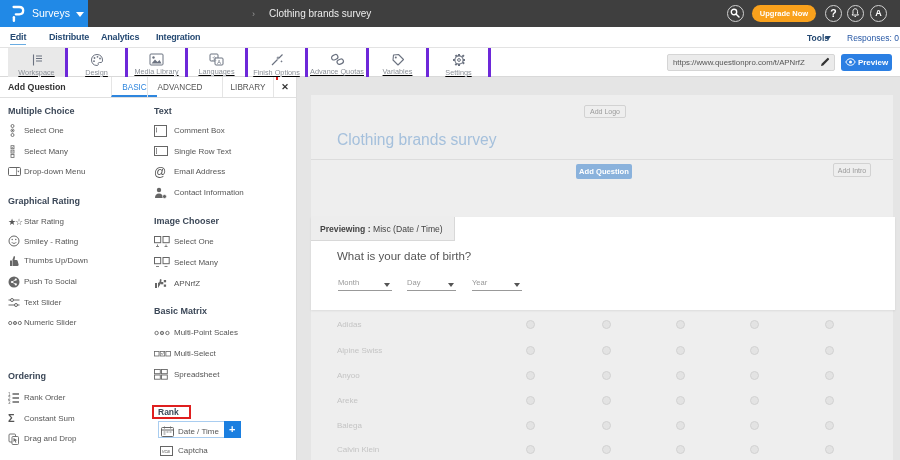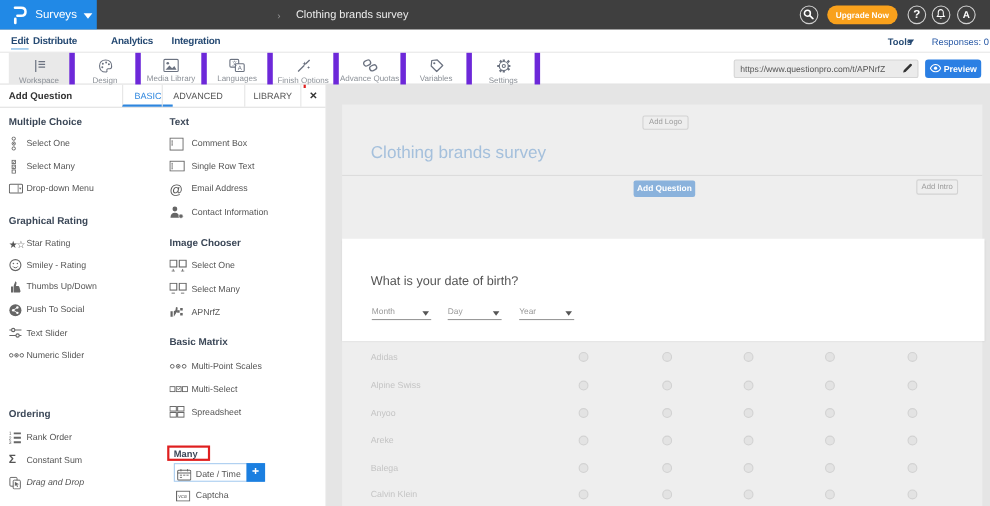--- a/index.html
+++ b/index.html
@@ -22,30 +22,30 @@
 #upgrade { left:752px; top:5px; width:64px; height:17px; background:#f9a11c; border-radius:8.5px; line-height:17px; color:#fff; font-size:7.5px; font-weight:bold; text-align:center; }
 .ringc { width:17px; height:17px; border:1.4px solid #d2d2d2; border-radius:50%; color:#fff; text-align:center; }
 #helpc { left:825px; top:5px; font-size:10.5px; font-weight:bold; line-height:14.5px; }
 #bellc { left:847px; top:5px; }
 #avatc { left:870px; top:5px; font-size:9px; font-weight:bold; line-height:14.5px; }
 
 
 #navrow { left:0; top:27px; width:900px; height:21px; background:#fff; border-bottom:1px solid #e3e3e3; }
 .navitem { top:0; height:20px; line-height:21px; font-size:9px; letter-spacing:-0.2px; color:#264a73; font-weight:bold; }
 #nav-edit { left:10px; height:17.5px; line-height:20px; border-bottom:1.5px solid #69ace2; }
-#nav-dist { left:30px; }
+#nav-dist { left:49px; }
 #nav-ana { left:101px; }
 #nav-int { left:156px; }
 #tools { left:807px; top:0; height:21px; line-height:22px; font-size:8.5px; color:#264a73; font-weight:bold; }
 #toolscaret { left:825px; top:9px; border-top-color:#264a73; border-left-width:3.5px; border-right-width:3.5px; border-top-width:4.5px; }
 #responses { left:847px; top:0; height:21px; line-height:22px; font-size:8.5px; color:#2758a5; }
 
 
 #toolbar { left:0; top:48px; width:900px; height:29px; background:#fff; border-bottom:1px solid #d9d9d9; }
-.tbitem { top:0; height:29px; text-align:center; border-right:5px solid #6d28d9; }
+.tbitem { top:0; height:29px; text-align:center; border-right:3px solid #6d28d9;text-decoration:underline; }
 .tbitem svg { display:block; margin:4.5px auto 0 auto; }
 .tblabel { font-size:7.3px; color:#8b9097; display:block; margin-top:1.5px; white-space:nowrap; }
 #tb-workspace { left:8px; width:60px; background:#e9e9e9; }
 #tb-design { left:68px; width:60px; }
 #tb-media { left:128px; width:60px; }
 #tb-lang { left:188px; width:60px; }
 #tb-finish { left:248px; width:60px;text-align:center; }
 #tb-quotas { left:308px; width:61px; }
 #tb-vars { left:369px; width:60px; }
 #tb-settings { left:429px; width:62px; }
@@ -313,21 +313,21 @@
           <text x="0" y="7.6" font-size="4.5" fill="#666">2</text>
           <text x="0" y="11.6" font-size="4.5" fill="#666">3</text>
         </svg>
       </span>
       <span>Rank Order</span>
     </div>
   <div class="abs it1" style="top:334.5px;">
       <span class="ic" style="font-size:11px;font-weight:bold;color:#555;">Σ</span>
       <span>Constant Sum</span>
     </div>
-  <div class="abs it1" style="top:355px;font-style:italic;">
+  <div class="abs it1" style="top:355px;">
       <span class="ic">
         <svg width="12" height="12" viewBox="0 0 12 12">
           <rect x="1" y="1" width="6.5" height="8" rx="1" fill="none" stroke="#666" stroke-width="0.9"></rect>
           <rect x="4" y="3.5" width="6.5" height="8" rx="1" fill="#fff" stroke="#666" stroke-width="0.9"></rect>
           <path d="M5.5 5 l0 4 1.2-1.2 0.8 2 0.9-0.4 -0.8-2 1.7-0.1 Z" fill="#666"></path>
         </svg>
       </span>
       <span>Drag and Drop</span>
     </div>
 
@@ -424,21 +424,21 @@
         <svg width="14" height="11" viewBox="0 0 14 11">
           <rect x="0.5" y="0.5" width="5.8" height="4.2" fill="none" stroke="#666" stroke-width="0.9"></rect>
           <rect x="7.5" y="0.5" width="5.8" height="4.2" fill="none" stroke="#666" stroke-width="0.9"></rect>
           <rect x="0.5" y="6" width="5.8" height="4.2" fill="none" stroke="#666" stroke-width="0.9"></rect>
           <rect x="7.5" y="6" width="5.8" height="4.2" fill="none" stroke="#666" stroke-width="0.9"></rect>
         </svg>
       </span>
       <span>Spreadsheet</span>
     </div>
   <div class="abs" id="miscbox" style="left:152px;top:328px;width:39px;height:14px;border:2px solid #df1f1f;"></div>
-  <div class="abs sec" style="left:158px;top:330px;font-size:8.5px;">Many</div>
+  <div class="abs sec" style="left:158px;top:330px;font-size:8.5px;">Rank</div>
   <div class="abs" id="dtbox" style="left:158px;top:344px;width:82px;height:17px;border:1px solid #a9cdf0;background:#fff;"></div>
   <div class="abs" id="dtplus" style="left:224px;top:344px;width:16.5px;height:17px;background:#1b7fe0;color:#fff;font-size:11px;font-weight:bold;text-align:center;line-height:16px;">+</div>
   <div class="abs it2" style="top:348px;left:161px;">
       <span class="ic" style="width:17px;">
         <svg width="13" height="11" viewBox="0 0 13 11">
           <rect x="0.5" y="1.5" width="12" height="9" rx="1" fill="none" stroke="#666" stroke-width="1"></rect>
           <path d="M0.5 4 H12.5" stroke="#666" stroke-width="1"></path>
           <path d="M3.5 0.5 v2 M9.5 0.5 v2" stroke="#666" stroke-width="0.9"></path>
           <path d="M2.5 6 h2 M5.5 6 h2 M8.5 6 h2 M2.5 8 h2" stroke="#666" stroke-width="0.8"></path>
         </svg>
@@ -458,20 +458,21 @@
 
 <div class="abs" id="main">
   <div class="abs" id="card"></div>
   <div class="abs" id="mainitems" style="left:14px; top:18px; width:582px; height:365px;">
     <div class="abs" id="addlogo">Add Logo</div>
     <div class="abs" id="cardtitle">Clothing brands survey</div>
     <div class="abs" id="carddiv"></div>
     <div class="abs" id="addq">Add Question</div>
     <div class="abs" id="addintro">Add Intro</div>
     <div class="abs" id="wpanel">
+      <div class="abs" id="ptab"><b>Previewing :</b> Misc (Date / Time)</div>
       <div class="abs" id="question">What is your date of birth?</div>
       <div class="abs sel" id="sel-month">Month<span class="selcaret"></span></div>
       <div class="abs sel" id="sel-day">Day<span class="selcaret"></span></div>
       <div class="abs sel" id="sel-year">Year<span class="selcaret"></span></div>
     </div>
     <div class="abs mrow" style="left:26px;top:225px;">Adidas</div>
     <div class="abs mrow" style="left:26px;top:250.5px;">Alpine Swiss</div>
     <div class="abs mrow" style="left:26px;top:275.5px;">Anyoo</div>
     <div class="abs mrow" style="left:26px;top:300.5px;">Areke</div>
     <div class="abs mrow" style="left:26px;top:325.5px;">Balega</div>

